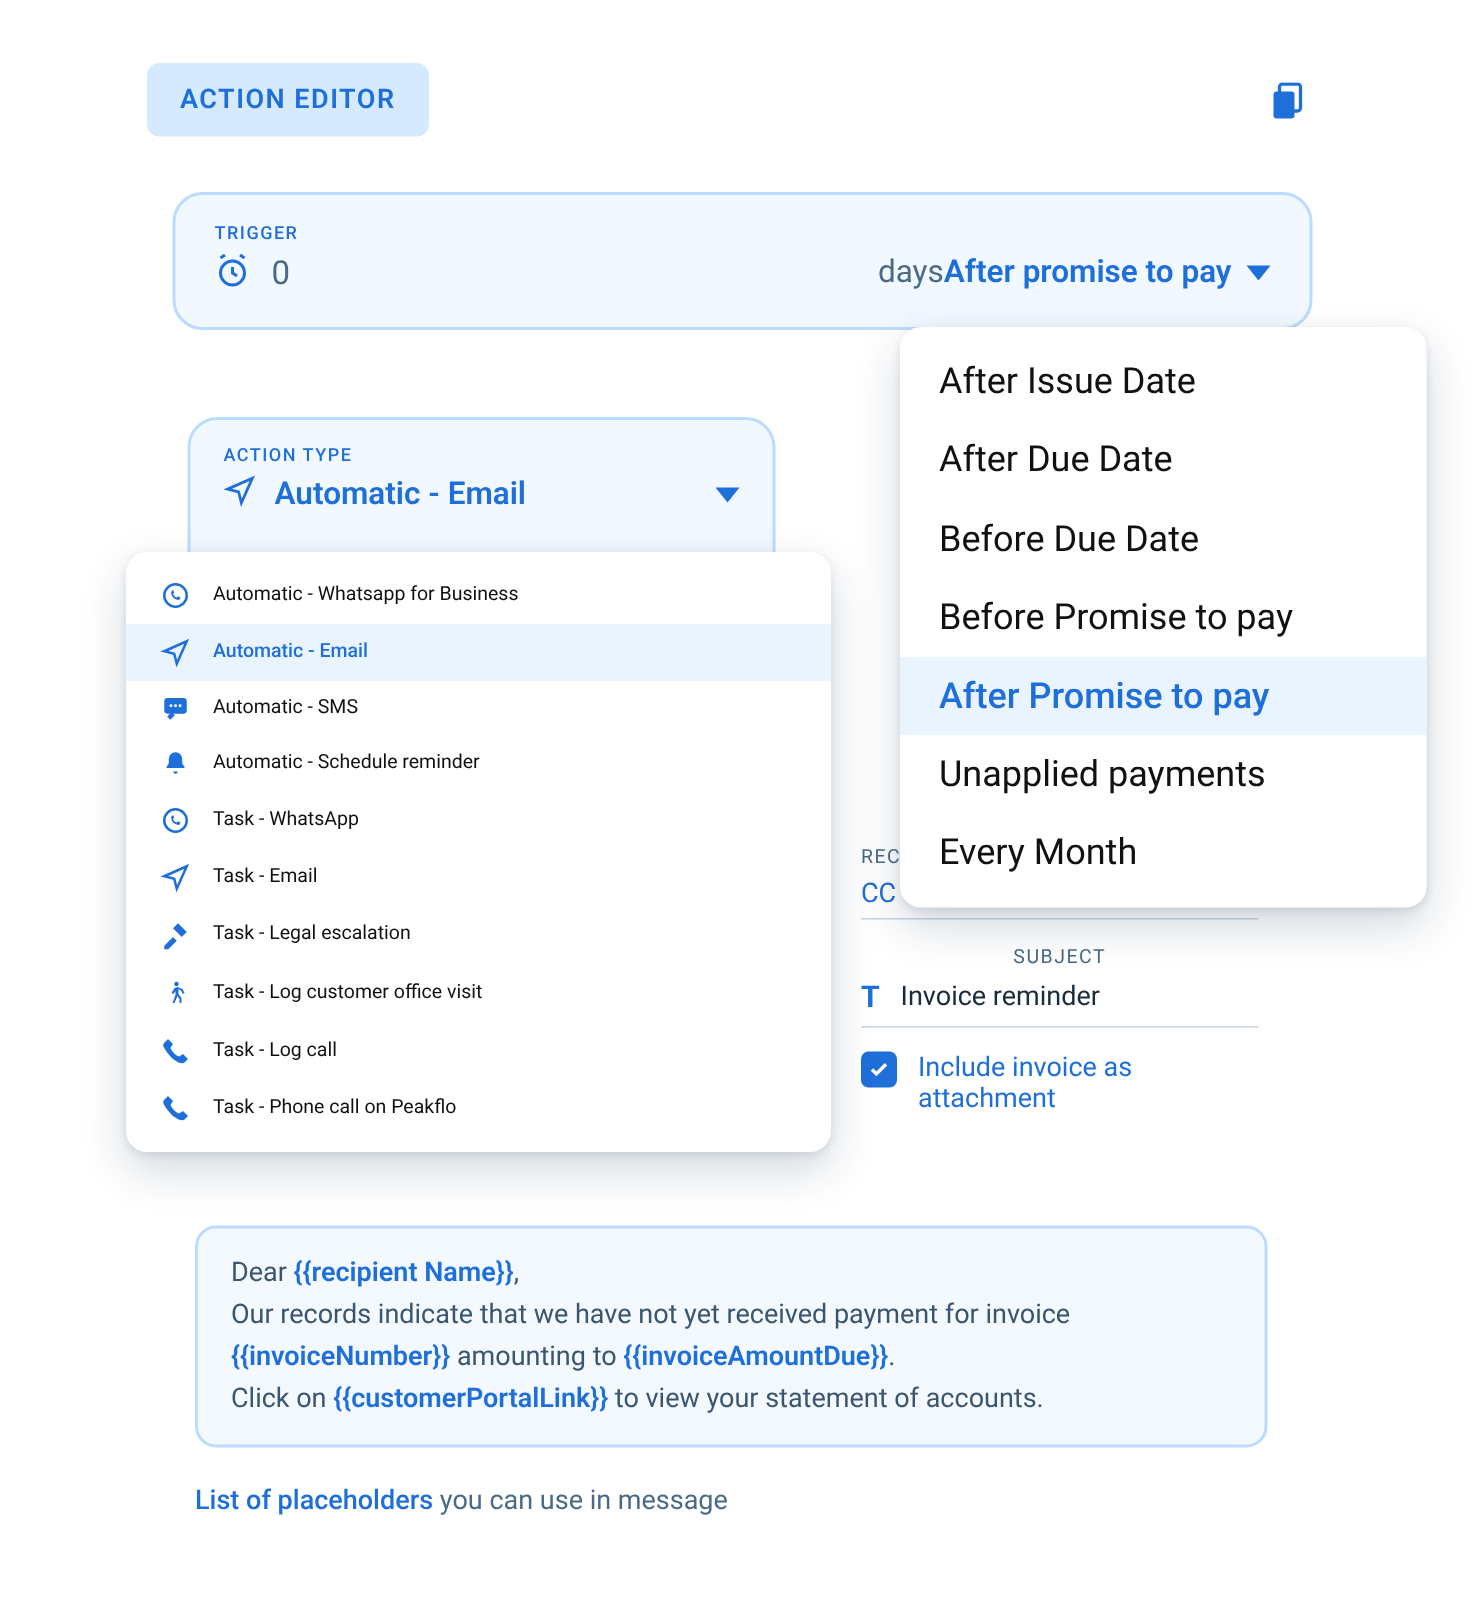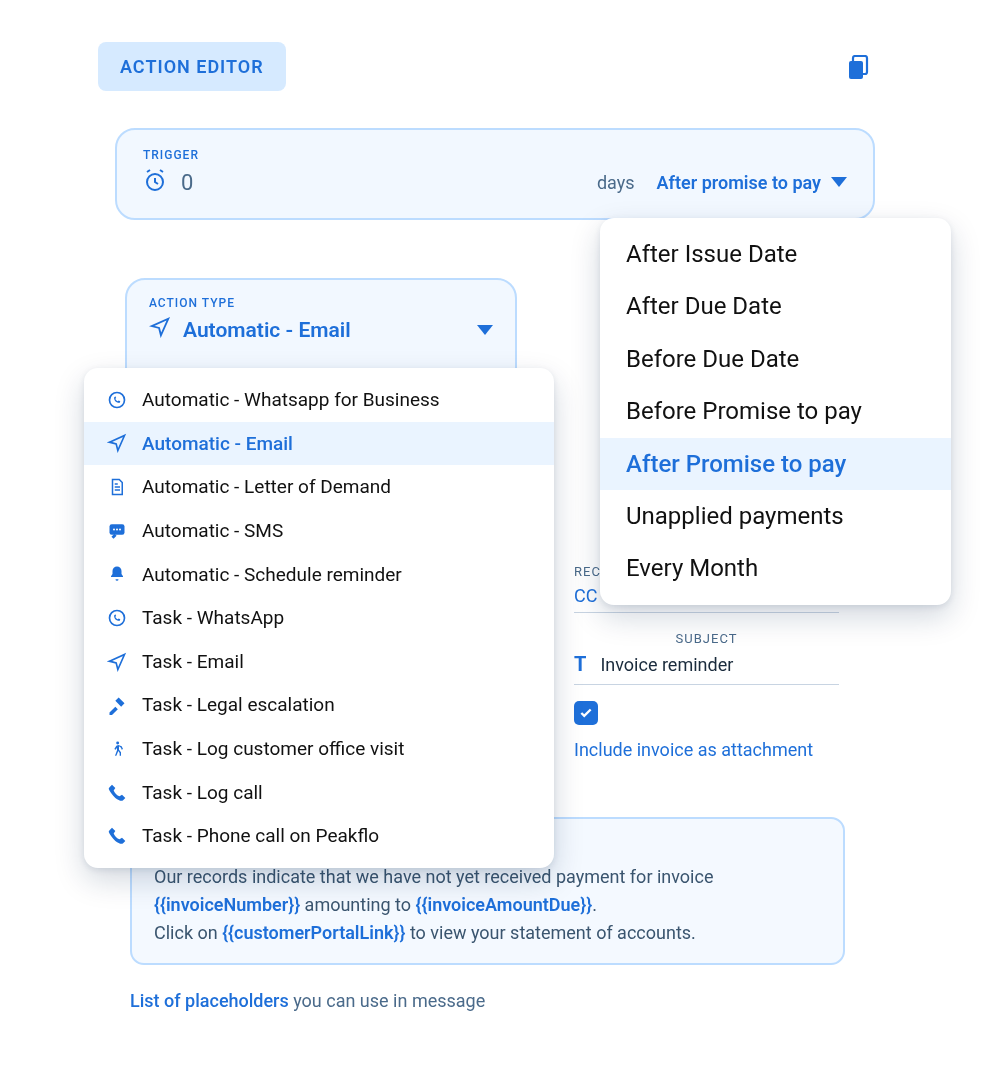--- a/index.html
+++ b/index.html
@@ -18,59 +18,59 @@
     position: absolute; left: 115px; top: 128px; width: 760px;
     background: #f2f8ff; border: 2px solid #bcdcff; border-radius: 20px;
     padding: 18px 26px 22px 26px;
   }
 
   .section-label { color: #1e6fd9; font-size: 12px; letter-spacing: 1px; font-weight: 500; margin-bottom: 6px; }
 
   .trigger-row { display: flex; align-items: center; justify-content: space-between; }
   .trigger-left { display: flex; align-items: center; gap: 14px; }
   .trigger-value { color: #4a6a8a; font-size: 22px; }
-  .trigger-right { display: flex; align-items: flex-end; gap: 22px; font-size: 18px; }
+  .trigger-right { display: flex; align-items: flex-end; gap: 0; font-size: 21px; }
   .days-text { color: #4a6a8a; }
   .trigger-select { color: #1e6fd9; font-weight: 600; display: flex; align-items: center; gap: 10px; }
 
   .caret-down { width: 0; height: 0; border-left: 8px solid transparent; border-right: 8px solid transparent; border-top: 10px solid #1e6fd9; display: inline-block; }
   .chev-down { display:inline-block; width:10px; height:10px; border-right:2px solid #1e6fd9; border-bottom:2px solid #1e6fd9; transform: rotate(45deg); margin-bottom:2px; }
 
   .action-card {
     position: absolute; left: 125px; top: 278px; width: 392px;
     background: #f2f8ff; border: 2px solid #bcdcff; border-radius: 20px;
     padding: 16px 22px 60px 22px;
   }
   .action-select-row { display: flex; align-items: center; justify-content: space-between; margin-top: 4px; }
   .action-select-left { display: flex; align-items: center; gap: 12px; color: #1e6fd9; font-weight: 600; font-size: 21px; }
 
   
   .menu {
     position: absolute; background: #fff; border-radius: 14px;
     box-shadow: 0 12px 30px rgba(10,40,80,0.18), 0 2px 6px rgba(10,40,80,0.10);
-    padding: 10px 0; font-size: 19px; color: #111;
+    padding: 10px 0; font-size: 13px; color: #111;
   }
   .menu-item { padding: 9px 22px; display: flex; align-items: center; gap: 14px; cursor: pointer; line-height: 1.35; }
   .menu-item.selected { background: #eaf4ff; color: #1e6fd9; font-weight: 500; }
   .menu .icon { width: 22px; display: inline-flex; justify-content: center; color: #1e6fd9; flex: 0 0 22px; }
 
   .trigger-menu { left: 600px; top: 218px; width: 351px; font-size: 24px; }
   .trigger-menu .menu-item { padding: 10px 26px; }
 
   .action-menu { left: 84px; top: 368px; width: 470px; }
 
   
   .right-col { position: absolute; left: 574px; top: 564px; width: 265px; }
   .field-block { margin-bottom: 14px; }
   .field-label { color: #4a6a8a; font-size: 13px; letter-spacing: 1px; margin-bottom: 6px; }
   .field-row { display: flex; align-items: center; gap: 18px; color: #1e6fd9; font-size: 18px; padding-bottom: 6px; border-bottom: 1px solid #c8d4e2; }
   .field-row.cc { gap: 22px; }
   .subject-row { display: flex; align-items: center; gap: 14px; color: #1a2b3c; font-size: 18px; padding-bottom: 8px; border-bottom: 1px solid #c8d4e2; }
   .subject-row .t-icon { color: #1e6fd9; font-weight: 700; font-size: 20px; }
-  .attach-row { display: flex; align-items: flex-start; gap: 14px; color: #1e6fd9; font-size: 18px; margin-top: 16px; flex-direction: column; }
+  .attach-row { display: flex; align-items: flex-start; gap: 14px; color: #1e6fd9; font-size: 18px; margin-top: 16px; }
   .checkbox {
     width: 24px; height: 24px; border-radius: 5px; background: #1e6fd9; color: #fff;
     display: inline-flex; align-items: center; justify-content: center; font-size: 16px; flex: 0 0 24px;
   }
 
   .body-box {
     position: absolute; left: 130px; top: 817px; width: 715px;
     background: #f4f9ff; border: 2px solid #bcdcff; border-radius: 14px;
     padding: 16px 22px; color: #3a556f; font-size: 18px; line-height: 1.55;
   }
@@ -191,29 +191,20 @@
     <div class="menu-item selected">
       <span class="icon">
         <svg width="20" height="20" viewBox="0 0 24 24" fill="none" stroke="#1e6fd9" stroke-width="2">
           <path d="M3 11l18-8-8 18-2-8-8-2z"></path>
         </svg>
       </span>
       <span>Automatic - Email</span>
     </div>
     <div class="menu-item">
       <span class="icon">
-        <svg width="18" height="20" viewBox="0 0 24 24" fill="none" stroke="#1e6fd9" stroke-width="2">
-          <path d="M6 2h9l4 4v16H6z"></path>
-          <path d="M9 12h7M9 16h7M9 8h4"></path>
-        </svg>
-      </span>
-      <span>Automatic - Letter of Demand</span>
-    </div>
-    <div class="menu-item">
-      <span class="icon">
         <svg width="20" height="18" viewBox="0 0 24 24">
           <rect x="2" y="3" width="20" height="14" rx="3" fill="#1e6fd9"></rect>
           <path d="M6 21l4-4" stroke="#1e6fd9" stroke-width="4"></path>
           <circle cx="8" cy="10" r="1.3" fill="#fff"></circle>
           <circle cx="12" cy="10" r="1.3" fill="#fff"></circle>
           <circle cx="16" cy="10" r="1.3" fill="#fff"></circle>
         </svg>
       </span>
       <span>Automatic - SMS</span>
     </div>

